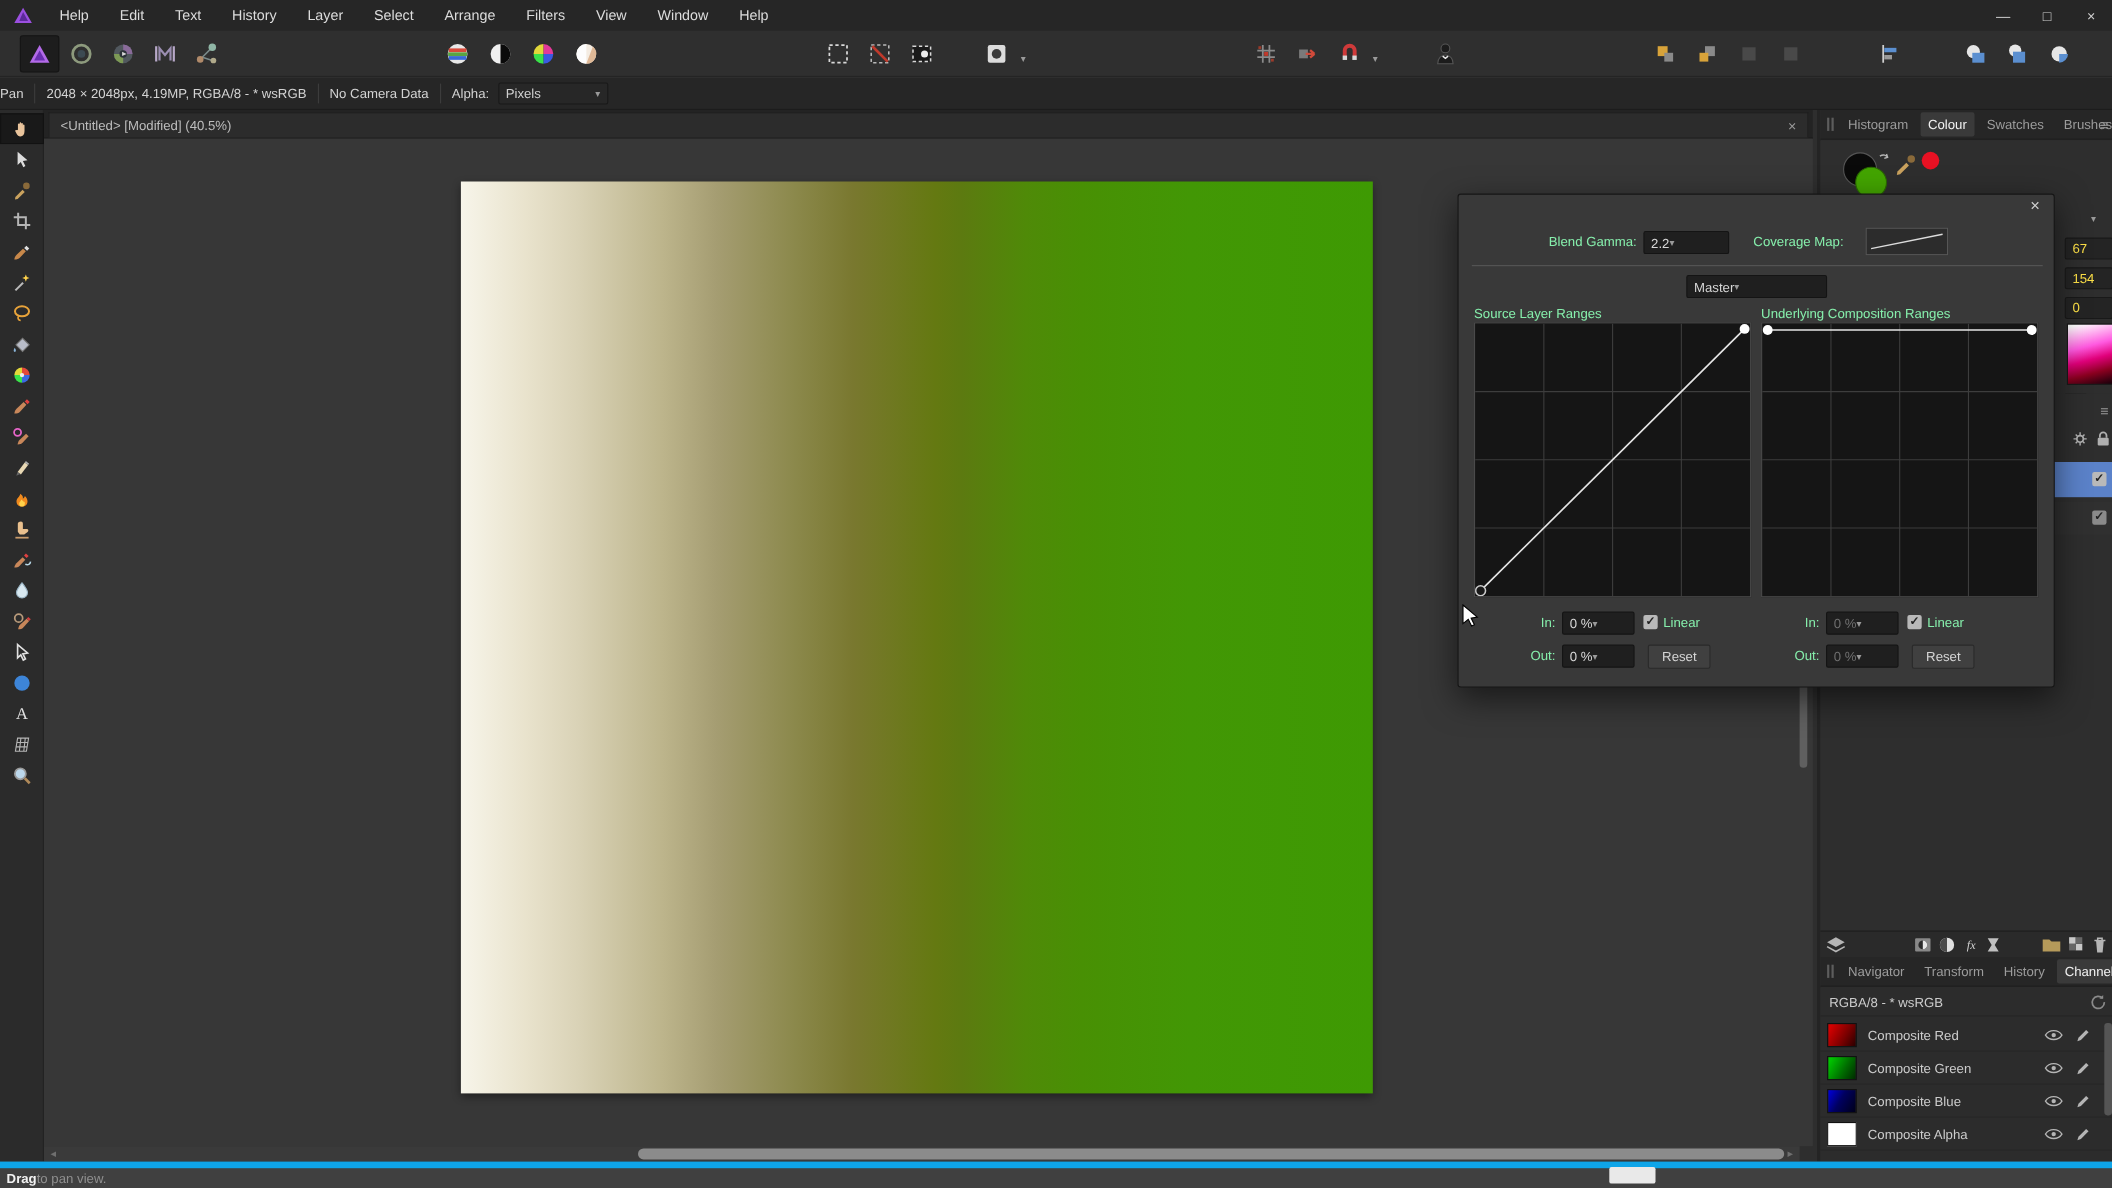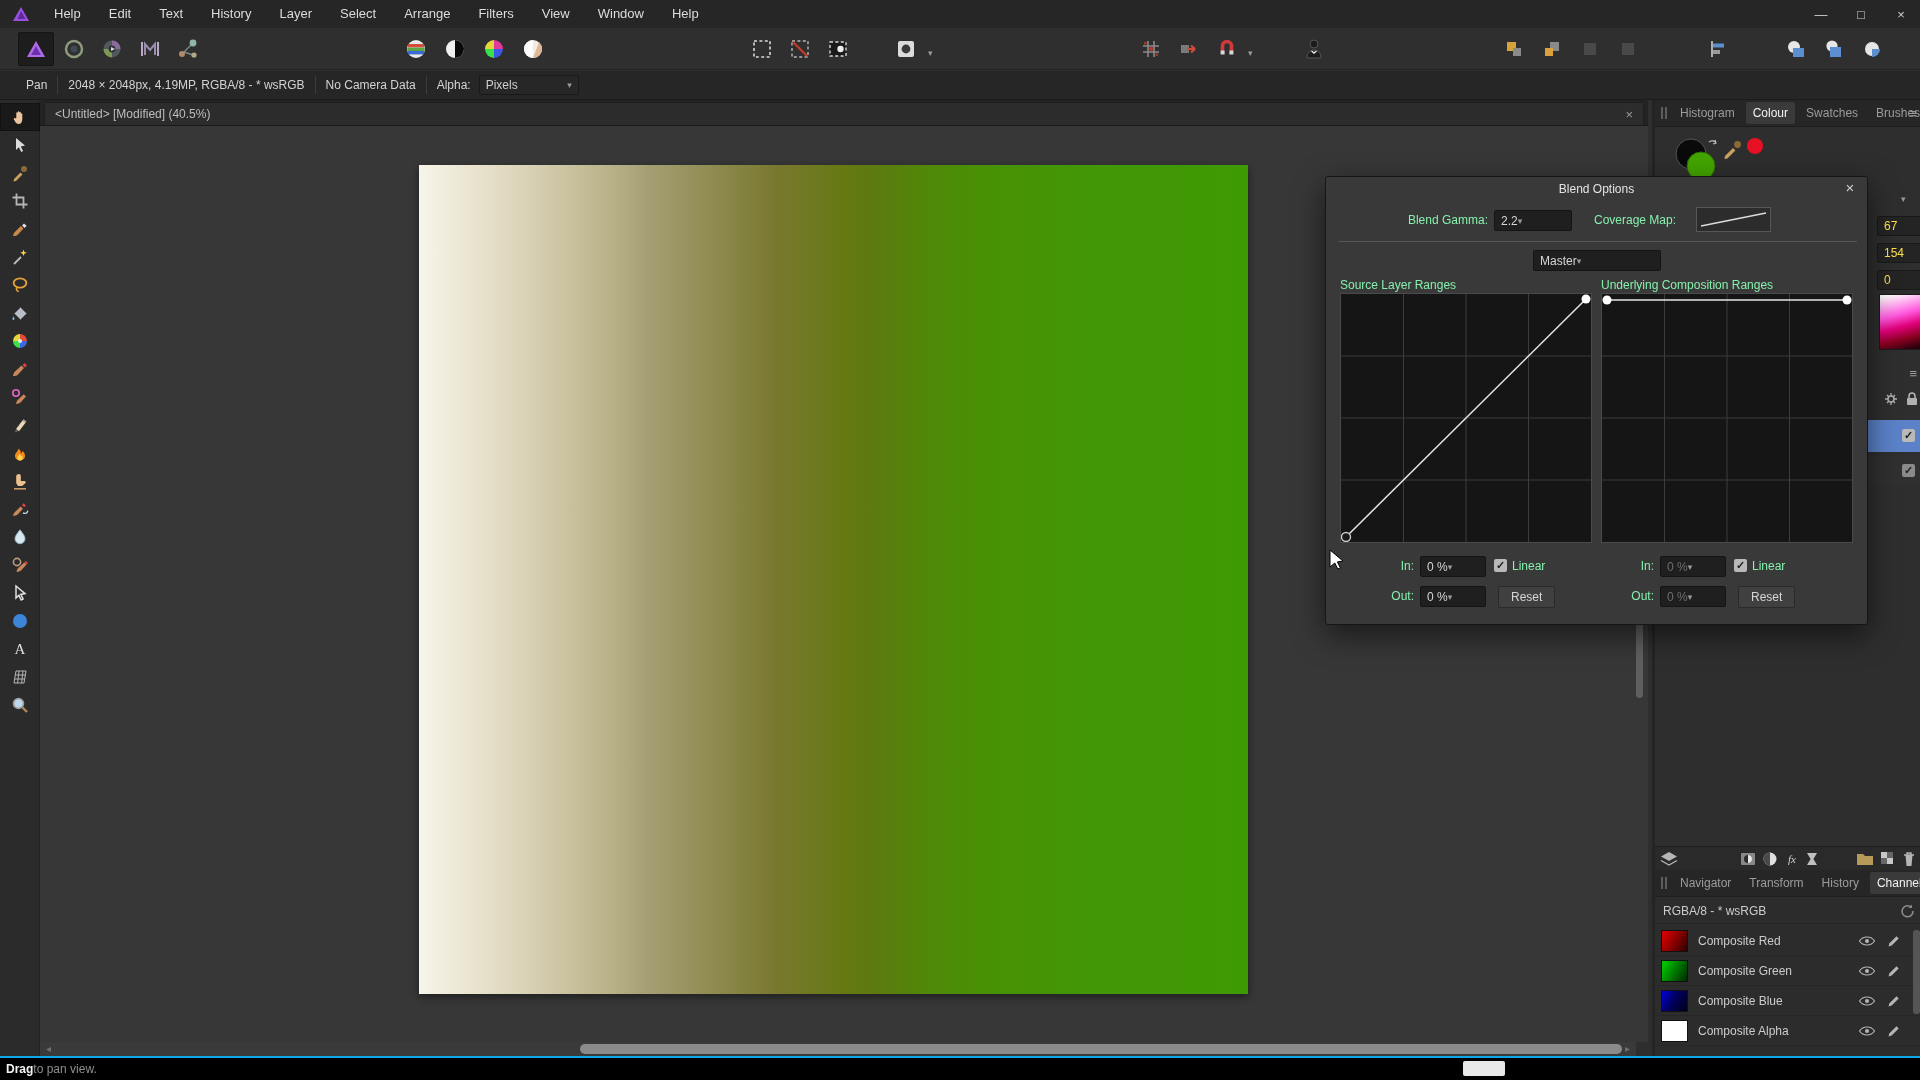--- a/index.html
+++ b/index.html
@@ -43,21 +43,21 @@
   .doc-image { left:419px; top:165px; width:829px; height:829px;
     background:linear-gradient(90deg,#f7f5ea 0%,#e9e3cd 7%,#d2caa8 15%,#ab A37a 25%,#8d8a4e 33%,#6f7428 43%,#587d0f 53%,#489004 65%,#419805 80%,#3e9a03 100%);
     box-shadow:0 3px 8px rgba(0,0,0,.45); }
   .vscroll { left:1634px; top:128px; width:11px; height:912px; }
   .vscroll .thumb { position:absolute; left:2px; top:172px; width:7px; height:398px; background:#5f5f5f; border-radius:4px; }
   .hscroll { left:40px; top:1042px; width:1596px; height:14px; background:#3a3a3a; }
   .hscroll .thumb { position:absolute; left:540px; top:2px; width:1042px; height:10px; background:#8b8b8b; border-radius:5px; }
   .hscroll .arr { position:absolute; top:1px; color:#6f6f6f; font-size:10px; }
 
   
-  .statusbar { left:0; top:1056px; width:1920px; height:24px; background:#000000; border-top:2px solid #0ea5e9; display:flex; align-items:center; padding-left:6px; }
+  .statusbar { left:0; top:1056px; width:1920px; height:24px; background:#404040; border-top:6px solid #0ea5e9; display:flex; align-items:center; padding-left:6px; }
   .status-chip { position:absolute; left:1463px; top:1061px; width:42px; height:15px; background:#e9e9e9; border-radius:2px; }
 
   
   .panel-col { left:1652px; top:100px; width:268px; height:956px; background:#2d2d2d; border-left:3px solid #242424; }
   .ptabs { position:absolute; left:0; width:268px; height:27px; background:#262626; border-bottom:1px solid #1e1e1e; display:flex; align-items:center; gap:4px; padding-left:6px; }
   .ptab { padding:4px 7px; color:#9c9c9c; border-radius:2px; }
   .ptab.active { color:#f2f2f2; background:#3a3a3a; }
   .grip { display:flex; gap:2px; margin-right:2px; }
   .grip i { width:2px; height:12px; background:#5d5d5d; display:block; }
   .pmenu { position:absolute; right:6px; color:#9a9a9a; font-size:13px; }
@@ -281,21 +281,21 @@
     </div>
     <div class="tbtn" style="left:1854px">
       <svg width="24" height="22">
           <circle cx="12" cy="11" r="7" fill="#e6e6e6"></circle>
           <path d="M12 11h8a8 8 0 0 1-8 8z" fill="#5b8fd0"></path>
         </svg>
     </div>
   </div>
 
   <div class="abs contextbar">
-    <span style="margin-left:26px">Pan</span>
+    <span style="margin-left:0">Pan</span>
     <span class="ctx-sep"></span>
     <span>2048 × 2048px, 4.19MP, RGBA/8 - * wsRGB</span>
     <span class="ctx-sep"></span>
     <span>No Camera Data</span>
     <span class="ctx-sep"></span>
     <span>Alpha:</span>
     <div class="select" style="width:100px;margin-left:8px">
       <span>Pixels</span>
         <span class="caret">▾</span>
     </div>
@@ -608,21 +608,20 @@
           </svg>
         <svg class="abs" style="right:18px" width="16" height="16">
             <path d="M2.5 13.5l1-3.2 7-7 2.2 2.2-7 7z" fill="#b5b5b5"></path>
           </svg>
       </div>
       <div class="abs" style="right:3px;top:32px;width:7px;height:84px;background:#555;border-radius:3px"></div>
     </div>
   </div>
 
   <div class="abs dialog">
-    <div class="dlg-title">Blend Options</div>
     <div class="dlg-close">×</div>
 
     <span class="abs dlg-label" style="left:0;top:36px;width:162px;text-align:right">Blend Gamma:</span>
     <div class="abs dd" style="left:168px;top:33px;width:78px">
       <span>2.2</span>
         <span class="caret">▾</span>
     </div>
     <span class="abs dlg-label" style="left:255px;top:36px;width:108px;text-align:center">Coverage Map:</span>
     <div class="abs" style="left:370px;top:30px;width:75px;height:25px;background:#2c2c2c;border:1px solid #565656">
       <svg width="73" height="23">

